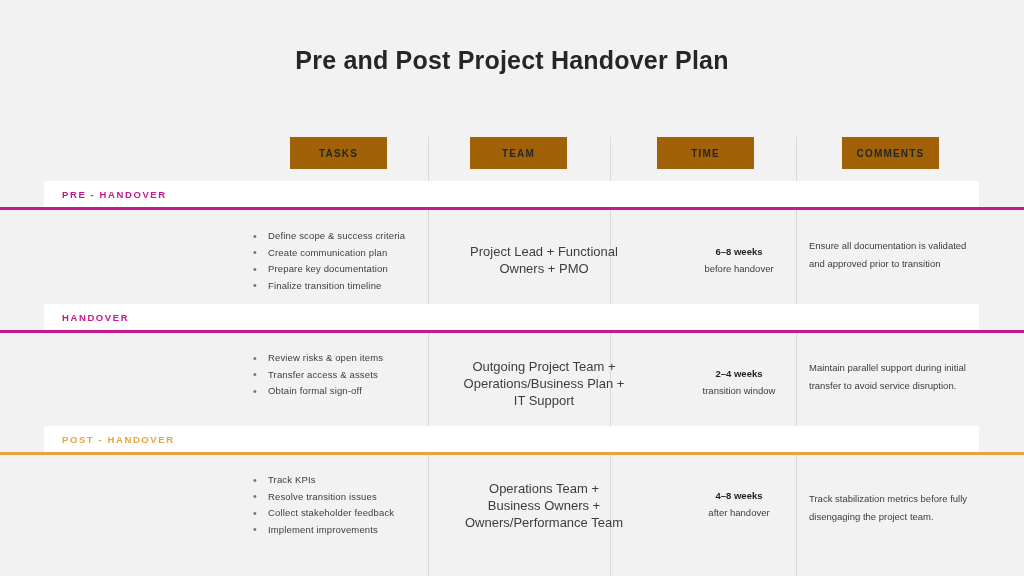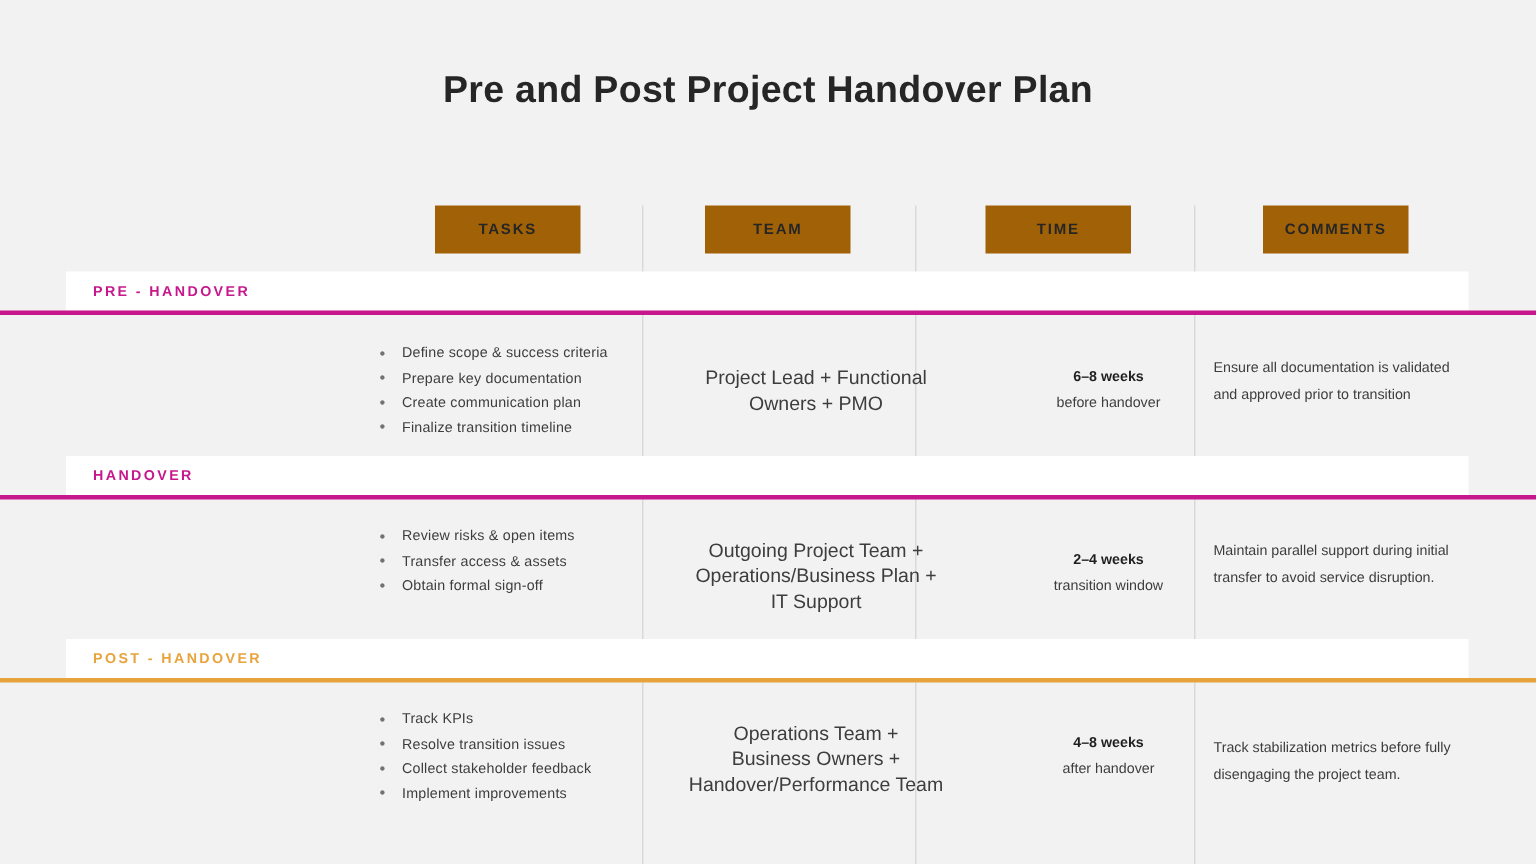--- a/index.html
+++ b/index.html
@@ -173,22 +173,22 @@
 
   <div class="band" style="top:181px;">
     <span class="band-label magenta">PRE - HANDOVER</span>
   </div>
   <div class="band-rule bg-magenta" style="top:207px;"></div>
 
   <div class="row" style="top:228px; height:72px;">
     <div class="cell tasks-cell">
       <ul>
         <li>Define scope &amp; success criteria</li>
+        <li>Create communication plan</li>
         <li>Prepare key documentation</li>
-        <li>Create communication plan</li>
         <li>Finalize transition timeline</li>
       </ul>
     </div>
     <div class="cell team-cell" style="top:15px;">
       <div>Project Lead + Functional</div>
       <div>Owners + PMO</div>
     </div>
     <div class="cell time-cell" style="top:15px;">
       <div class="strong">6–8 weeks</div>
       <div>before handover</div>
@@ -231,21 +231,21 @@
       <ul>
         <li>Track KPIs</li>
         <li>Resolve transition issues</li>
         <li>Collect stakeholder feedback</li>
         <li>Implement improvements</li>
       </ul>
     </div>
     <div class="cell team-cell" style="top:8px;">
       <div>Operations Team +</div>
       <div>Business Owners +</div>
-      <div>Handover/Performance Team</div>
+      <div>Owners/Performance Team</div>
     </div>
     <div class="cell time-cell" style="top:15px;">
       <div class="strong">4–8 weeks</div>
       <div>after handover</div>
     </div>
     <div class="cell comments-cell" style="top:18px;">Track stabilization metrics before fully disengaging the project team.</div>
   </div>
 
 </div>
 

